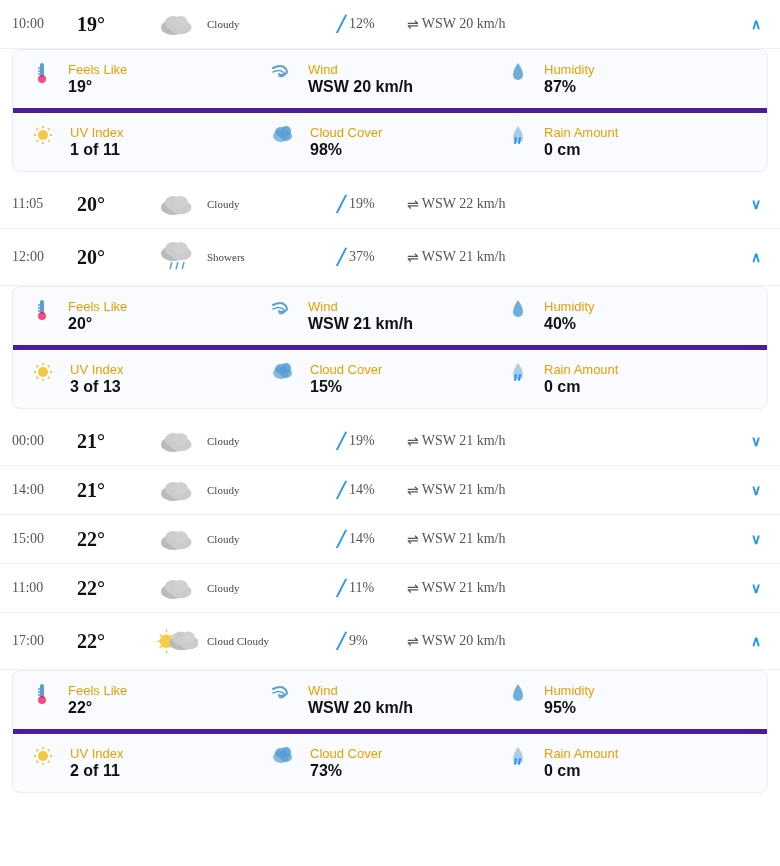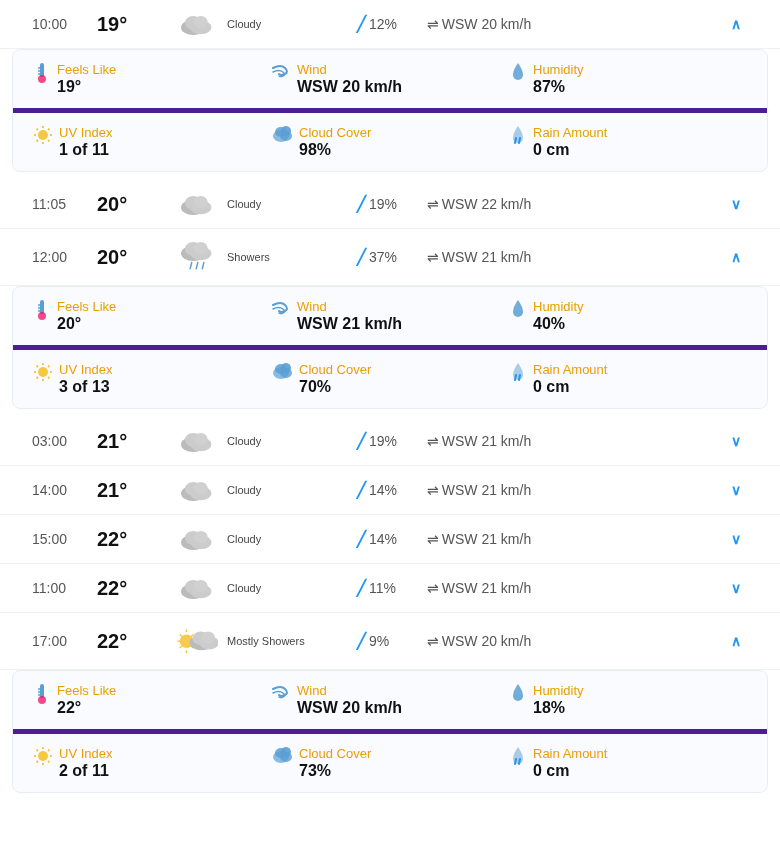--- a/index.html
+++ b/index.html
@@ -5,23 +5,24 @@
     * { box-sizing: border-box; margin: 0; padding: 0; }
     body {
       font-family: -apple-system, BlinkMacSystemFont, 'Segoe UI', Arial, sans-serif;
       background: #fff;
       color: #222;
       width: 780px;
     }
     .hour-row {
       display: flex;
       align-items: center;
-      padding: 10px 32px;
+      padding: 10px 12px;
       border-bottom: 1px solid #f0f0f0;
       gap: 0;
+      font-family: Liberation Serif, serif;
     }
     .hour-time {
       width: 65px;
       color: #555;
       font-size: 14px;
     }
     .hour-temp {
       width: 70px;
       font-size: 20px;
       font-weight: 700;
@@ -78,21 +79,21 @@
       padding: 12px 20px;
       gap: 0;
     }
     .detail-row + .detail-row {
       border-top: 5px solid #4c1d95;
     }
     .detail-cell {
       flex: 1;
       display: flex;
       align-items: flex-start;
-      gap: 6px;
+      gap: 17px;
     }
     .detail-label {
       font-size: 13px;
       color: #e8a000;
       font-weight: 500;
     }
     .detail-value {
       font-size: 16px;
       font-weight: 700;
       color: #111;
@@ -326,38 +327,38 @@
         </div>
         <div class="detail-cell">
           <span><svg width="22" height="18" viewBox="0 0 22 18" fill="none" xmlns="http://www.w3.org/2000/svg">
     <ellipse cx="10" cy="11" rx="8" ry="6" fill="#5a9fd4" opacity="0.7"></ellipse>
     <ellipse cx="15" cy="11" rx="6" ry="5" fill="#5a9fd4" opacity="0.8"></ellipse>
     <ellipse cx="10" cy="7" rx="6" ry="5" fill="#5a9fd4" opacity="0.85"></ellipse>
     <ellipse cx="15" cy="6" rx="5" ry="5" fill="#5a9fd4" opacity="0.9"></ellipse>
   </svg></span>
           <div>
             <div class="detail-label">Cloud Cover</div>
-            <div class="detail-value">70%</div>
+            <div class="detail-value">15%</div>
           </div>
         </div>
         <div class="detail-cell">
           <span><svg width="18" height="22" viewBox="0 0 18 22" fill="none" xmlns="http://www.w3.org/2000/svg">
     <path d="M9 1 Q14 8 14 13 A5 5 0 0 1 4 13 Q4 8 9 1Z" fill="#5a9fd4" opacity="0.5"></path>
     <line x1="7" y1="13" x2="6" y2="18" stroke="#2196F3" stroke-width="2" stroke-linecap="round"></line>
     <line x1="11" y1="13" x2="10" y2="18" stroke="#2196F3" stroke-width="2" stroke-linecap="round"></line>
   </svg></span>
           <div>
             <div class="detail-label">Rain Amount</div>
             <div class="detail-value">0 cm</div>
           </div>
         </div>
       </div>
     </div>
     <div class="hour-row">
-    <div class="hour-time">03:00</div>
+    <div class="hour-time">00:00</div>
     <div class="hour-temp">21°</div>
     <div class="hour-icon">
         <div class="icon-cloud"><svg viewBox="0 0 50 35" xmlns="http://www.w3.org/2000/svg">
     <ellipse cx="20" cy="22" rx="16" ry="10" fill="#bbb"></ellipse>
     <ellipse cx="30" cy="22" rx="14" ry="9" fill="#ccc"></ellipse>
     <ellipse cx="20" cy="16" rx="11" ry="9" fill="#ccc"></ellipse>
     <ellipse cx="30" cy="15" rx="9" ry="8" fill="#d0d0d0"></ellipse>
   </svg></div>
       </div>
     <div class="hour-condition">Cloudy</div>
@@ -458,21 +459,21 @@
     <line x1="5" y1="13" x2="8" y2="16" stroke="#f5c842" stroke-width="2"></line>
     <line x1="20" y1="28" x2="23" y2="31" stroke="#f5c842" stroke-width="2"></line>
     <line x1="5" y1="31" x2="8" y2="28" stroke="#f5c842" stroke-width="2"></line>
     <line x1="20" y1="16" x2="23" y2="13" stroke="#f5c842" stroke-width="2"></line>
     <ellipse cx="34" cy="24" rx="16" ry="10" fill="#bbb"></ellipse>
     <ellipse cx="44" cy="24" rx="13" ry="9" fill="#ccc"></ellipse>
     <ellipse cx="33" cy="18" rx="11" ry="9" fill="#ccc"></ellipse>
     <ellipse cx="43" cy="17" rx="9" ry="8" fill="#d0d0d0"></ellipse>
   </svg></div>
       </div>
-    <div class="hour-condition">Mostly Showers</div>
+    <div class="hour-condition">Cloud Cloudy</div>
     <div class="hour-precip">
       <span style="color:#2196F3;font-weight:bold;font-size:15px;">╱</span>
       9%
     </div>
     <div class="hour-wind">
       <span style="color:#555;">⇌</span>
       WSW 20 km/h
     </div>
     <div class="hour-expand">
       <span class="chevron-up"></span>
@@ -502,21 +503,21 @@
             <div class="detail-label">Wind</div>
             <div class="detail-value">WSW 20 km/h</div>
           </div>
         </div>
         <div class="detail-cell">
           <span><svg width="18" height="22" viewBox="0 0 18 22" fill="none" xmlns="http://www.w3.org/2000/svg">
     <path d="M9 1 Q14 8 14 13 A5 5 0 0 1 4 13 Q4 8 9 1Z" fill="#5a9fd4" opacity="0.85"></path>
   </svg></span>
           <div>
             <div class="detail-label">Humidity</div>
-            <div class="detail-value">18%</div>
+            <div class="detail-value">95%</div>
           </div>
         </div>
       </div>
       <div class="detail-row">
         <div class="detail-cell">
           <span><svg width="20" height="20" viewBox="0 0 20 20" fill="none" xmlns="http://www.w3.org/2000/svg">
     <circle cx="10" cy="10" r="5" fill="#f5c842"></circle>
     <line x1="10" y1="1" x2="10" y2="3" stroke="#f5c842" stroke-width="2"></line>
     <line x1="10" y1="17" x2="10" y2="19" stroke="#f5c842" stroke-width="2"></line>
     <line x1="1" y1="10" x2="3" y2="10" stroke="#f5c842" stroke-width="2"></line>

